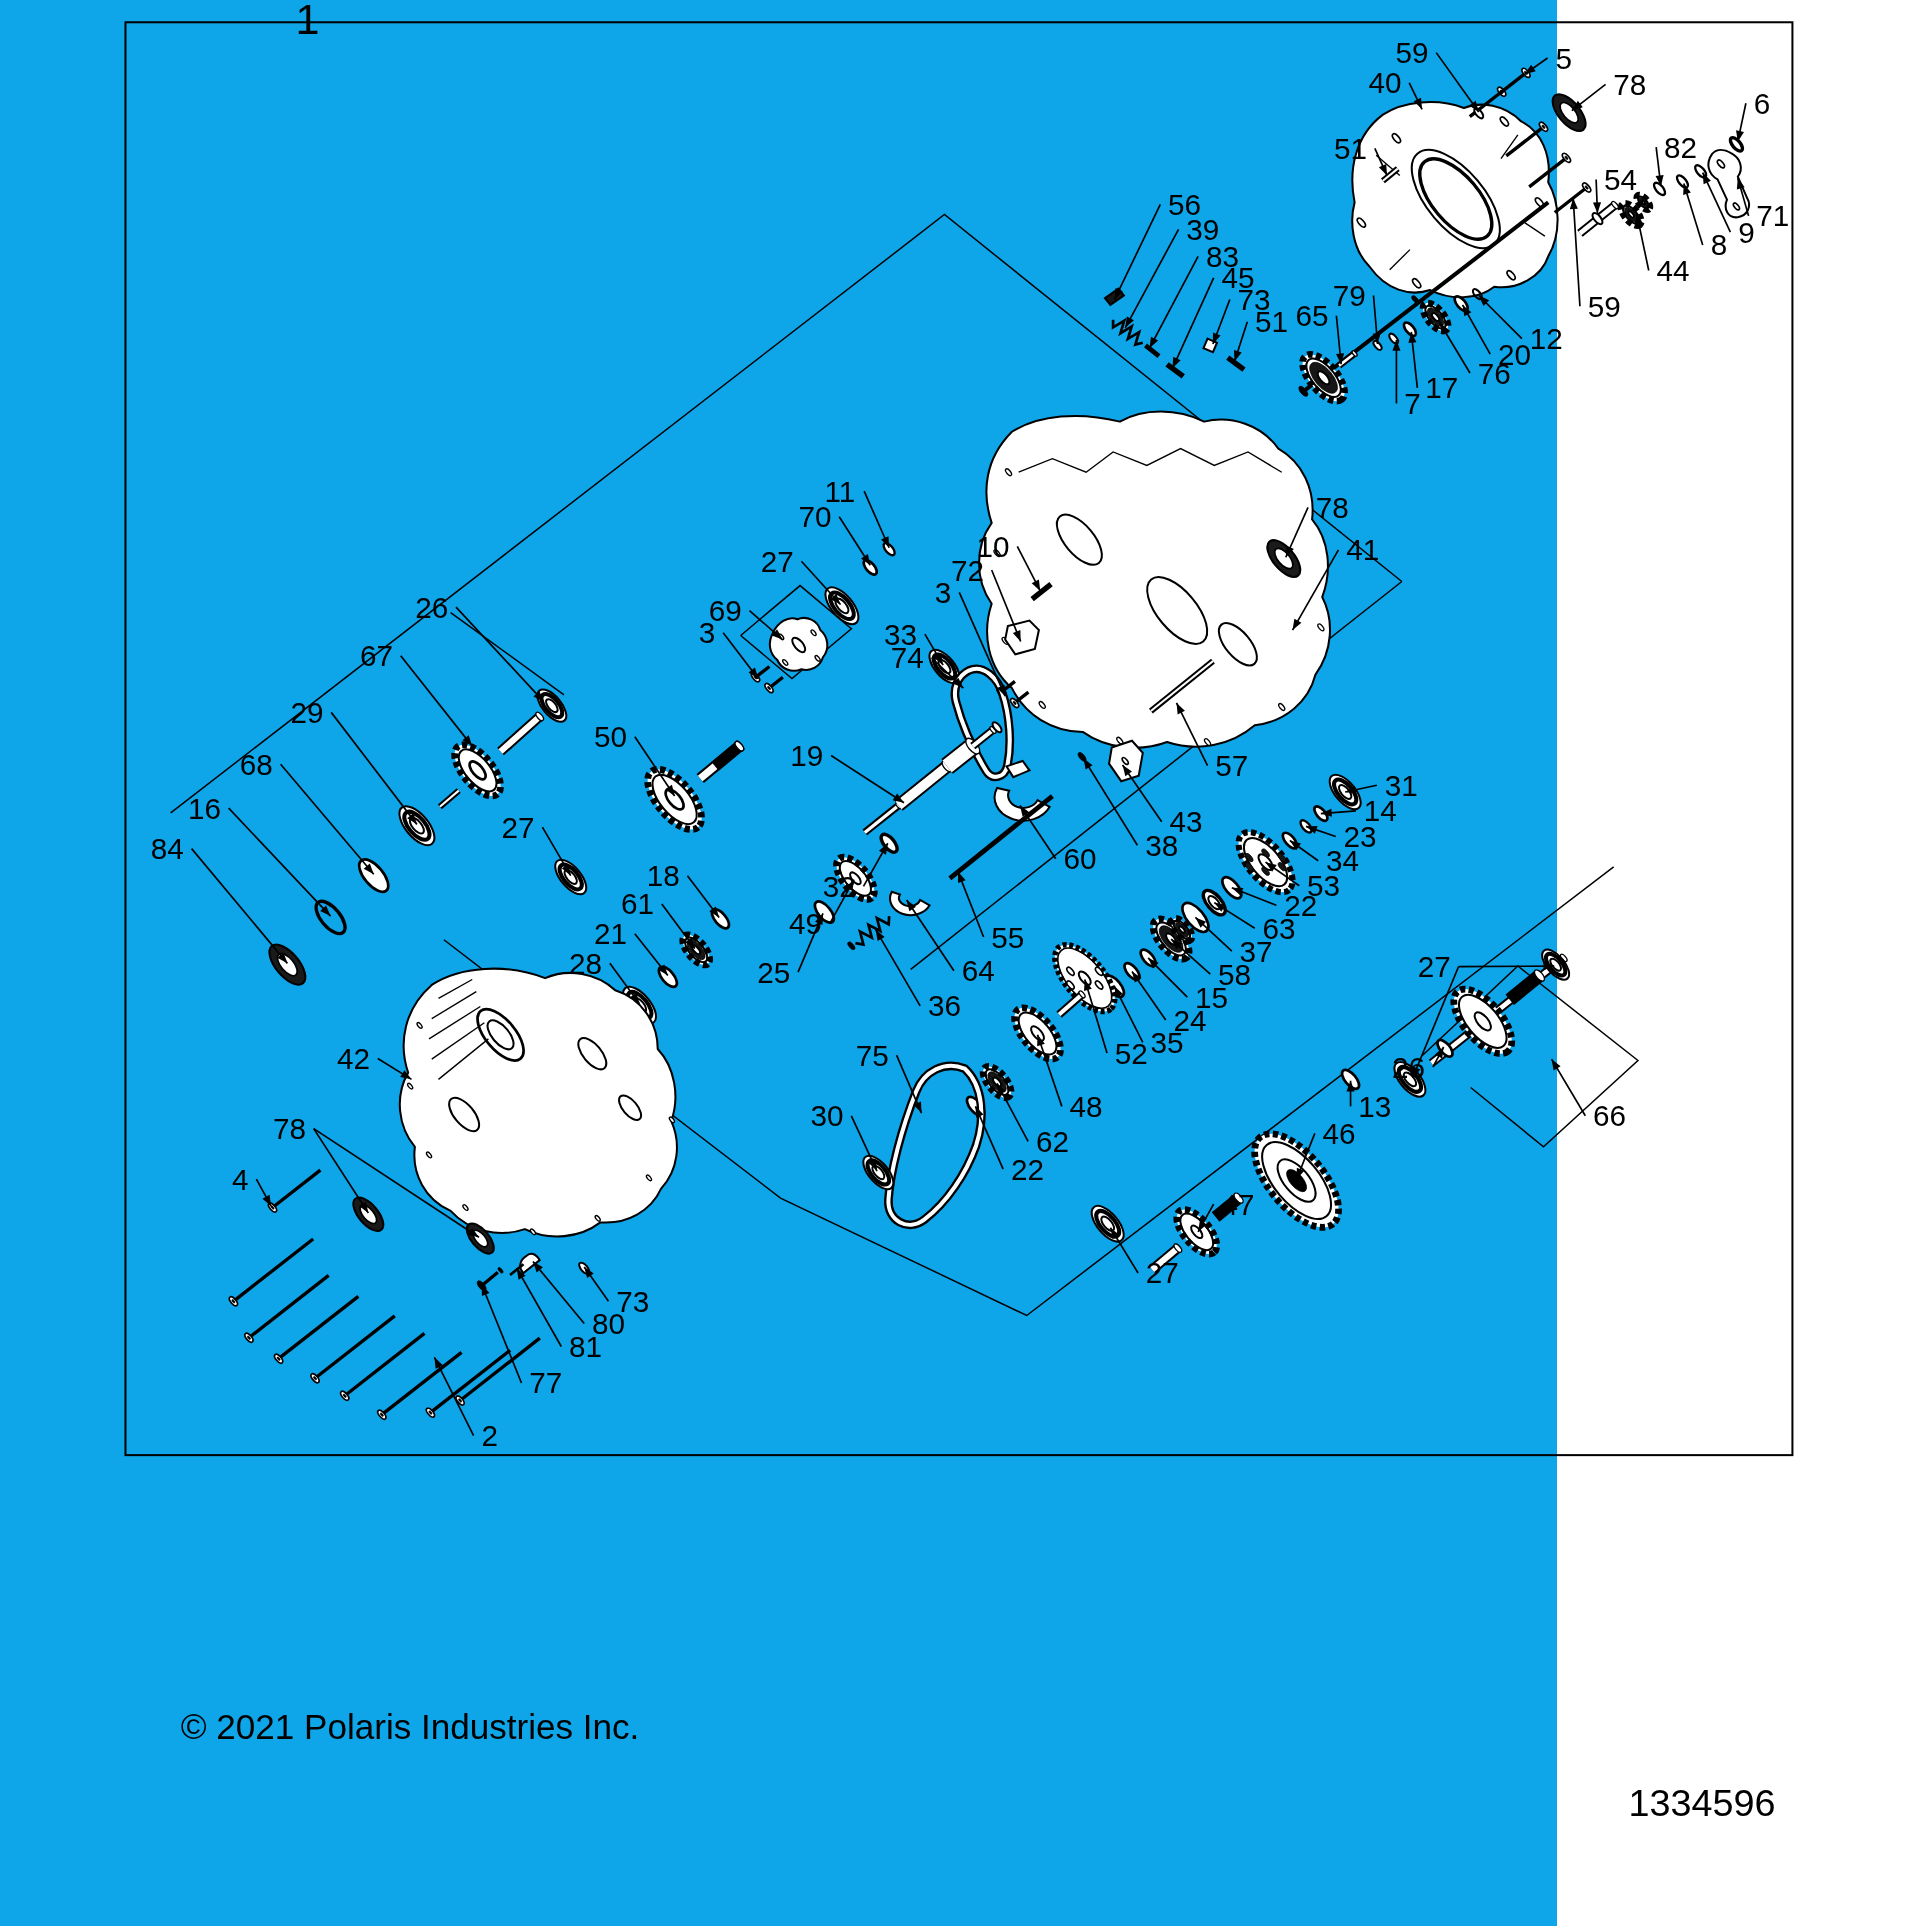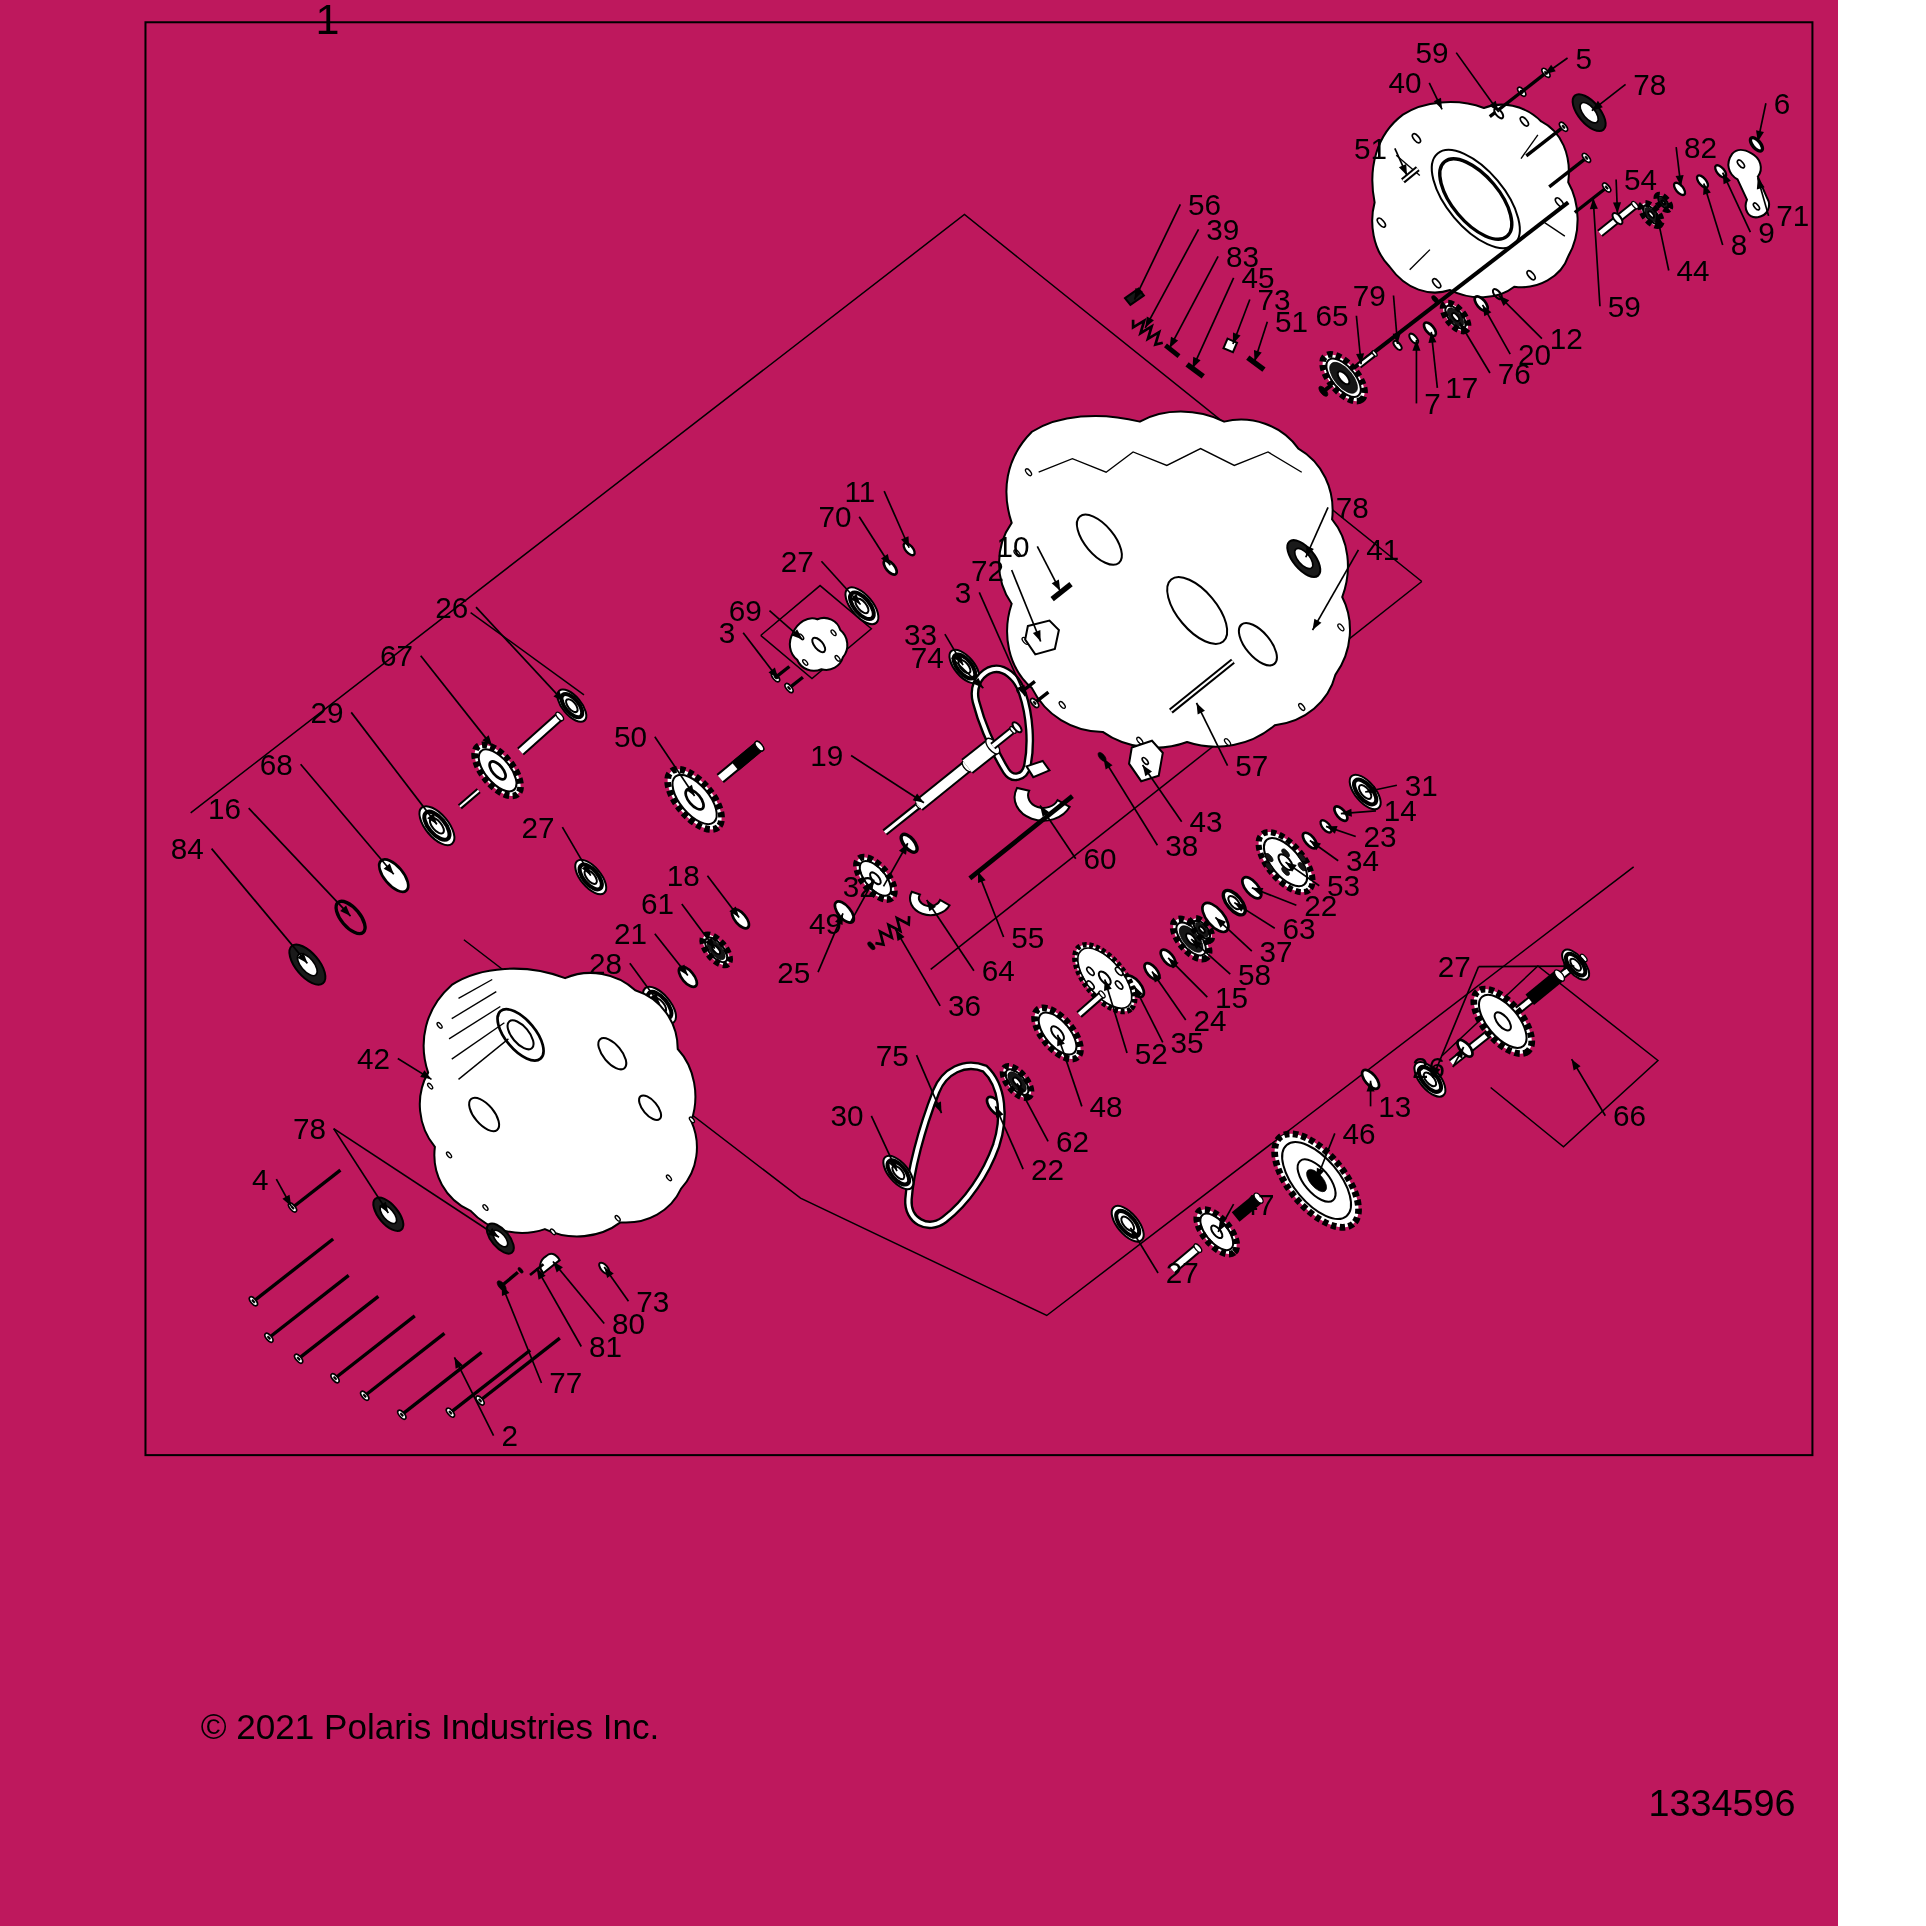--- a/index.html
+++ b/index.html
@@ -1,16 +1,16 @@
 <!DOCTYPE html>
 <html style="font-size:10.8px"><head>
 <meta charset="utf-8">
 <style>
   html,body{margin:0;padding:0;background:#fff;}
-  .page{position:relative;width:1818px;height:1926px;background:#be185d;font-family:"Liberation Sans",sans-serif;padding-left:20px;}
+  .page{position:relative;width:1557px;height:1926px;background:#0ea5e9;font-family:"Liberation Sans",sans-serif;}
   svg{display:block;}
   .fig{font-family:"Liberation Sans",sans-serif;font-size:64px;fill:#000;}
   .copy{font-family:"Liberation Sans",sans-serif;font-size:52px;fill:#000;}
   .pn{font-family:"Liberation Sans",sans-serif;font-size:56px;fill:#000;}
   text.callout{font-family:"Liberation Sans",sans-serif;font-size:44px;fill:#000;}
 </style>
 </head>
 <body>
 
 <div class="page">

